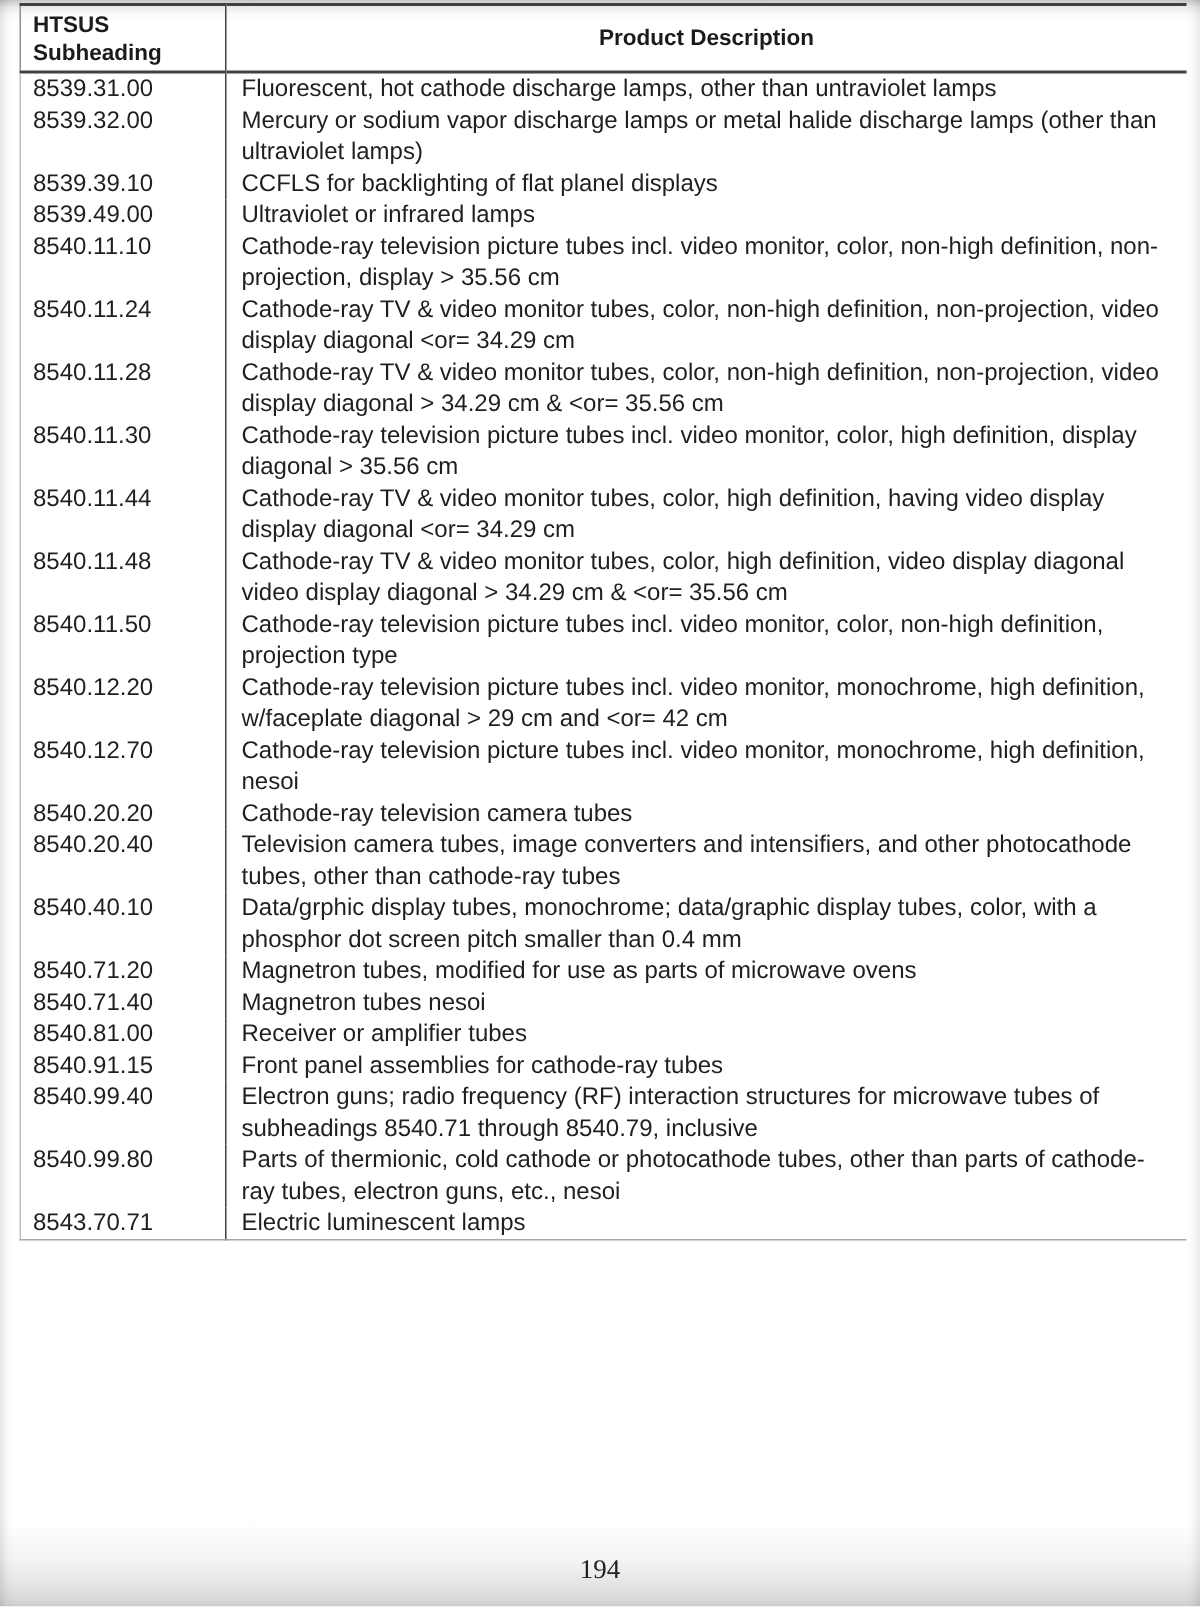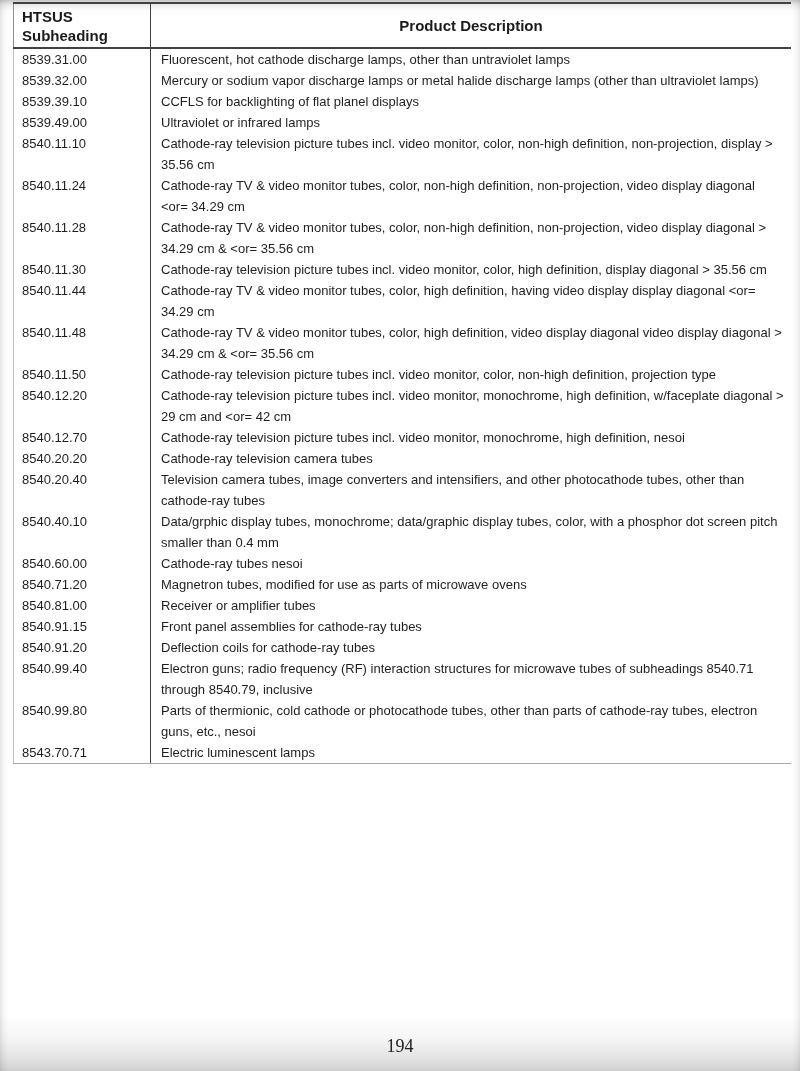--- a/index.html
+++ b/index.html
@@ -47,21 +47,21 @@
     padding: 2px 4px 2px 8px;
     line-height: 19px;
     border-left: 1px solid #8f8f8f;
     border-right: 1.5px solid #414141;
   }
   th.col-desc {
     vertical-align: middle;
     padding: 2px 6px;
   }
   tbody td {
-    font-size: 13px;
+    font-size: 16px;
     line-height: 21px;
     vertical-align: top;
     color: #1f1f1f;
   }
   td.cell-code {
     padding: 0 4px 0 8px;
     border-left: 1px solid #c0c0c0;
     border-right: 1.5px solid #414141;
     white-space: nowrap;
   }
@@ -170,45 +170,41 @@
   <tr>
     <td class="cell-code">8540.20.40</td>
     <td class="cell-desc">Television camera tubes, image converters and intensifiers, and other photocathode tubes, other than cathode-ray tubes</td>
   </tr>
 
   <tr>
     <td class="cell-code">8540.40.10</td>
     <td class="cell-desc">Data/grphic display tubes, monochrome; data/graphic display tubes, color, with a phosphor dot screen pitch smaller than 0.4 mm</td>
   </tr>
 
-  <tr>
-    <td class="cell-code">8540.60.00</td>
-    <td class="cell-desc">Cathode-ray tubes nesoi</td>
-  </tr>
 
   <tr>
     <td class="cell-code">8540.71.20</td>
     <td class="cell-desc">Magnetron tubes, modified for use as parts of microwave ovens</td>
   </tr>
 
+  <tr>
+    <td class="cell-code">8540.71.40</td>
+    <td class="cell-desc">Magnetron tubes nesoi</td>
+  </tr>
 
   <tr>
     <td class="cell-code">8540.81.00</td>
     <td class="cell-desc">Receiver or amplifier tubes</td>
   </tr>
 
   <tr>
     <td class="cell-code">8540.91.15</td>
     <td class="cell-desc">Front panel assemblies for cathode-ray tubes</td>
   </tr>
 
-  <tr>
-    <td class="cell-code">8540.91.20</td>
-    <td class="cell-desc">Deflection coils for cathode-ray tubes</td>
-  </tr>
 
 
   <tr>
     <td class="cell-code">8540.99.40</td>
     <td class="cell-desc">Electron guns; radio frequency (RF) interaction structures for microwave tubes of subheadings 8540.71 through 8540.79, inclusive</td>
   </tr>
 
   <tr>
     <td class="cell-code">8540.99.80</td>
     <td class="cell-desc">Parts of thermionic, cold cathode or photocathode tubes, other than parts of cathode-ray tubes, electron guns, etc., nesoi</td>

